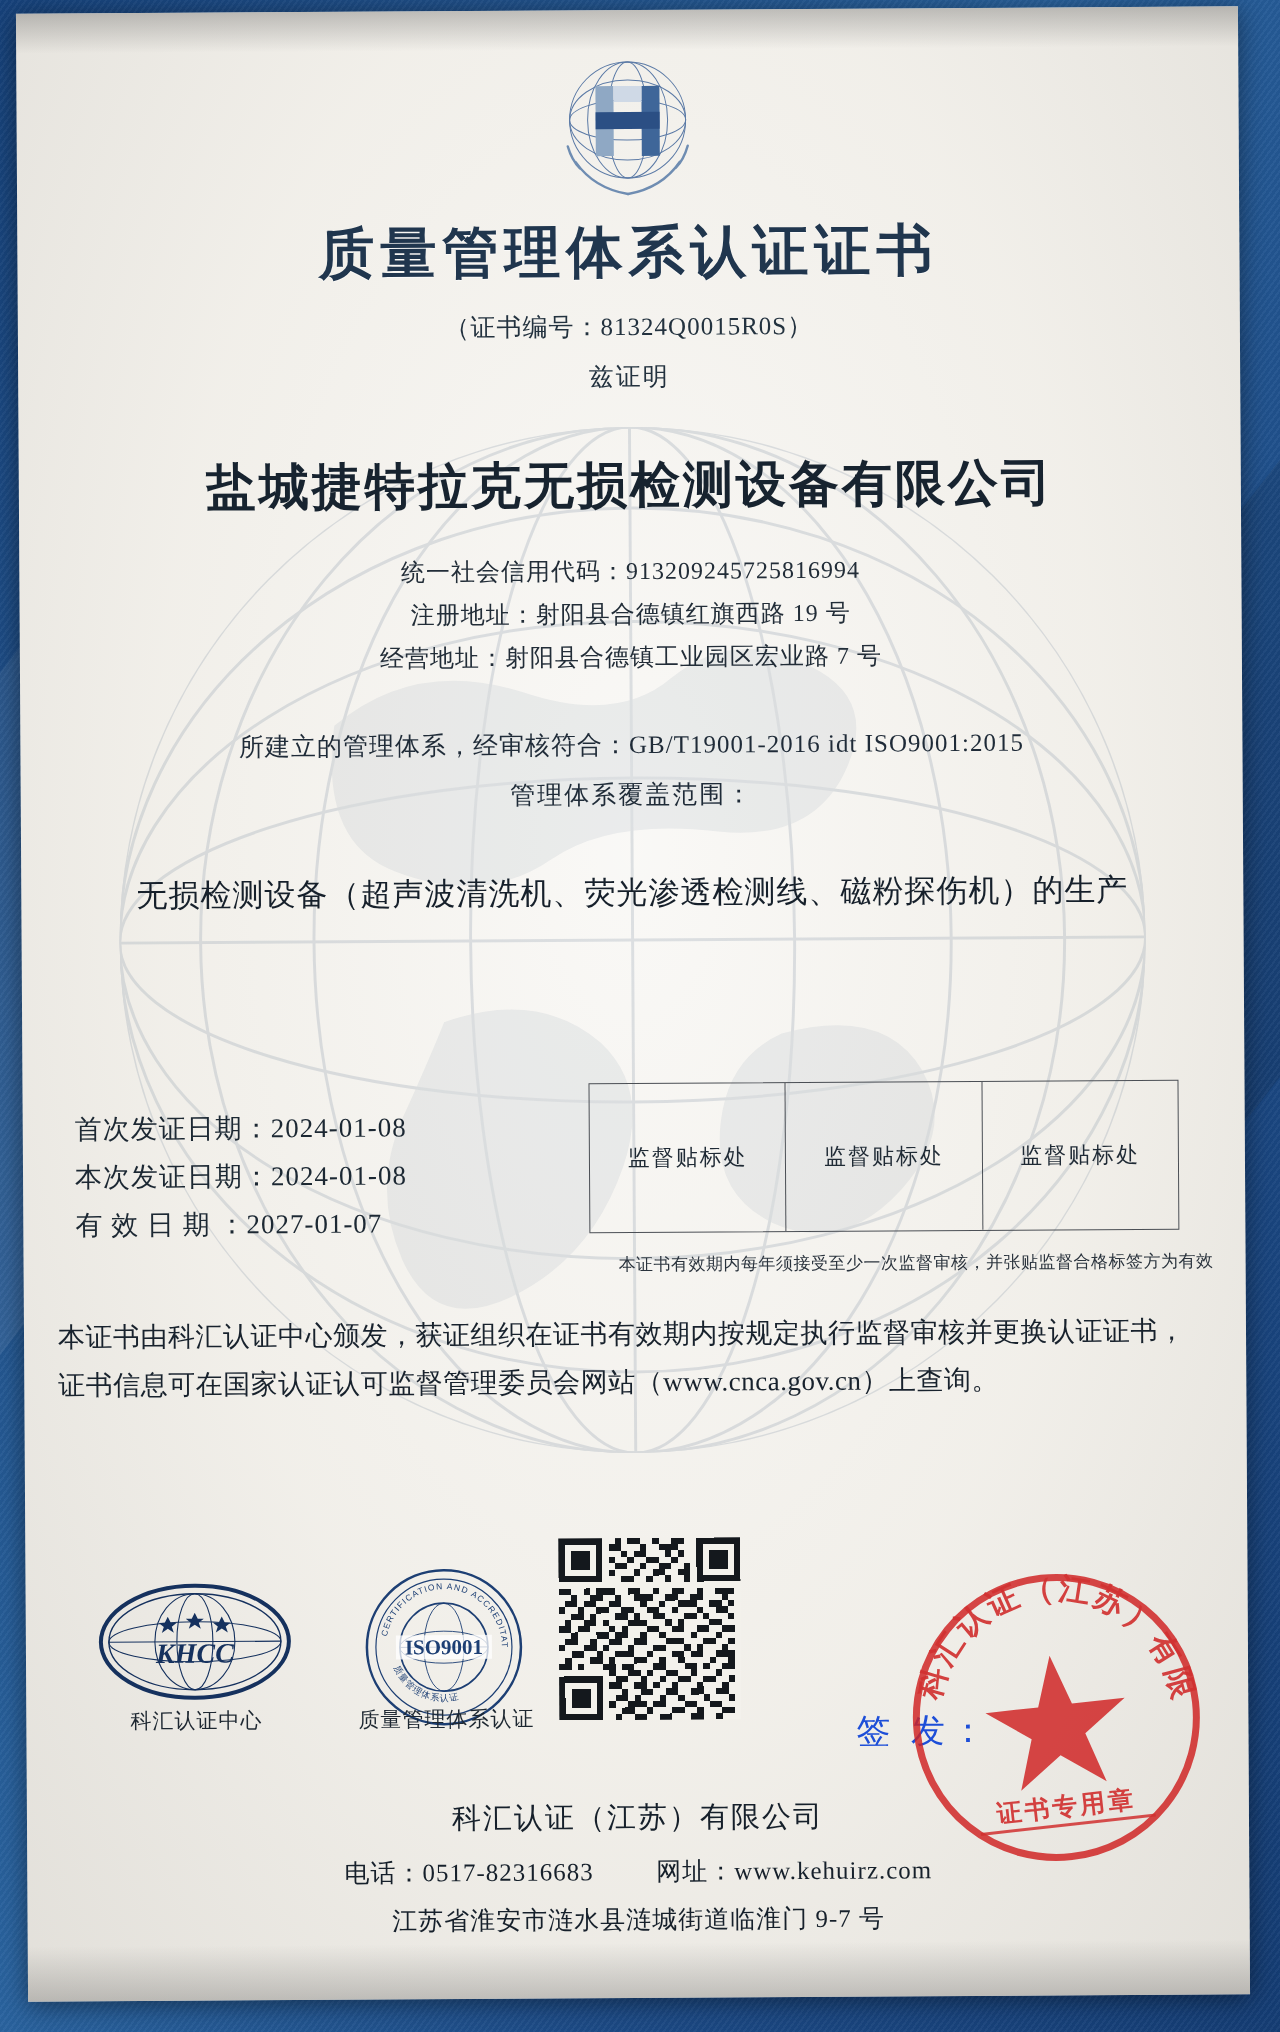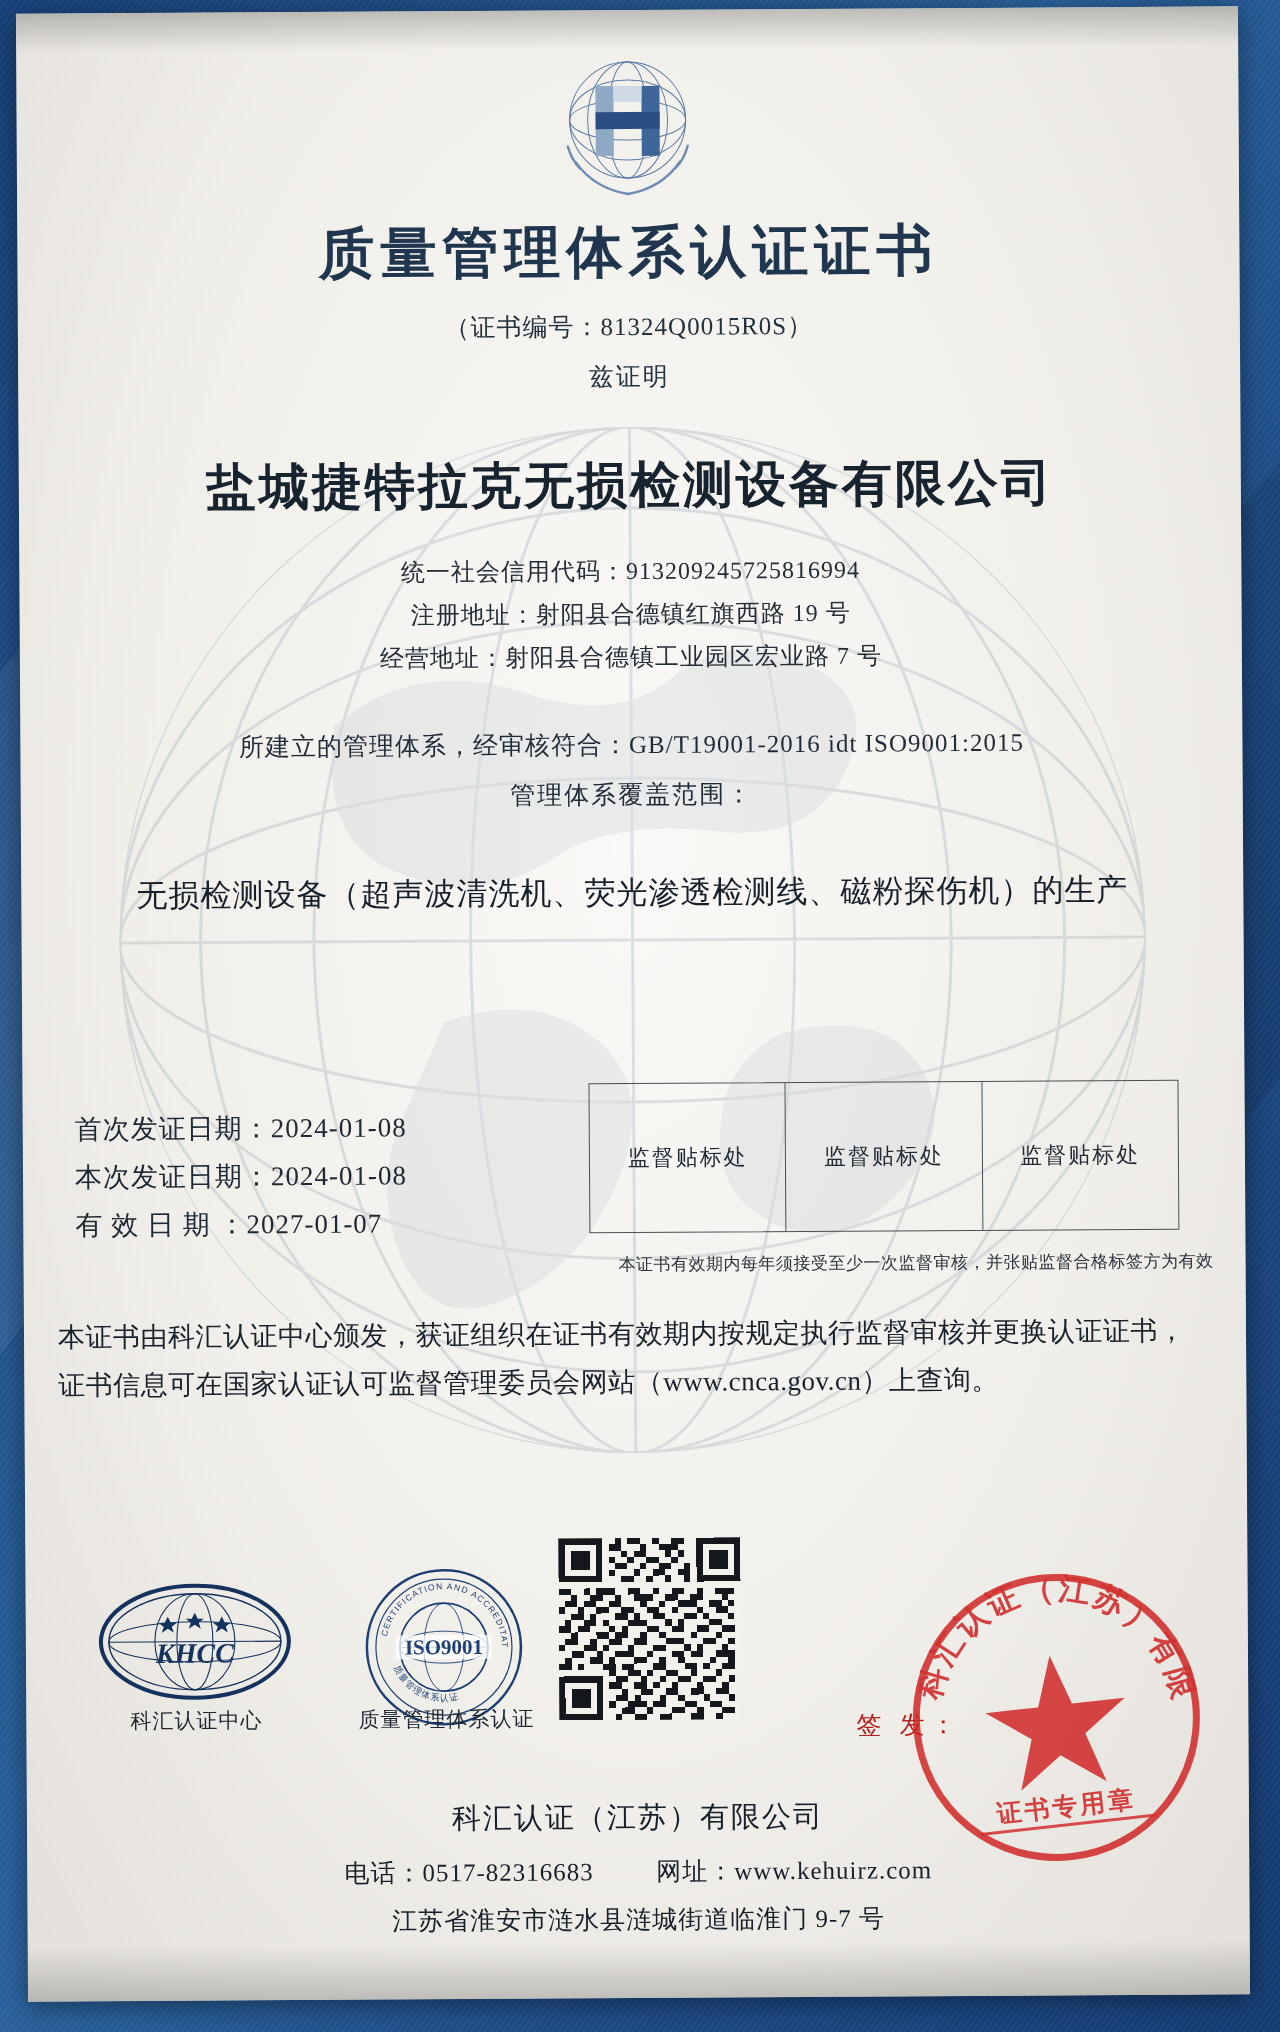--- a/index.html
+++ b/index.html
@@ -274,22 +274,22 @@
     top: 1528px;
     width: 182px;
     height: 182px;
   }
 
   
   .sign-label {
     position: absolute;
     left: 830px;
     top: 1700px;
-    font-size: 25px;
-    color: #b91c1c;
+    font-size: 34px;
+    color: #1d4ed8;
     letter-spacing: 6px;
   }
   .stamp {
     position: absolute;
     left: 880px;
     top: 1560px;
     width: 300px;
     height: 300px;
     transform: rotate(-6deg);
     opacity: .92;

